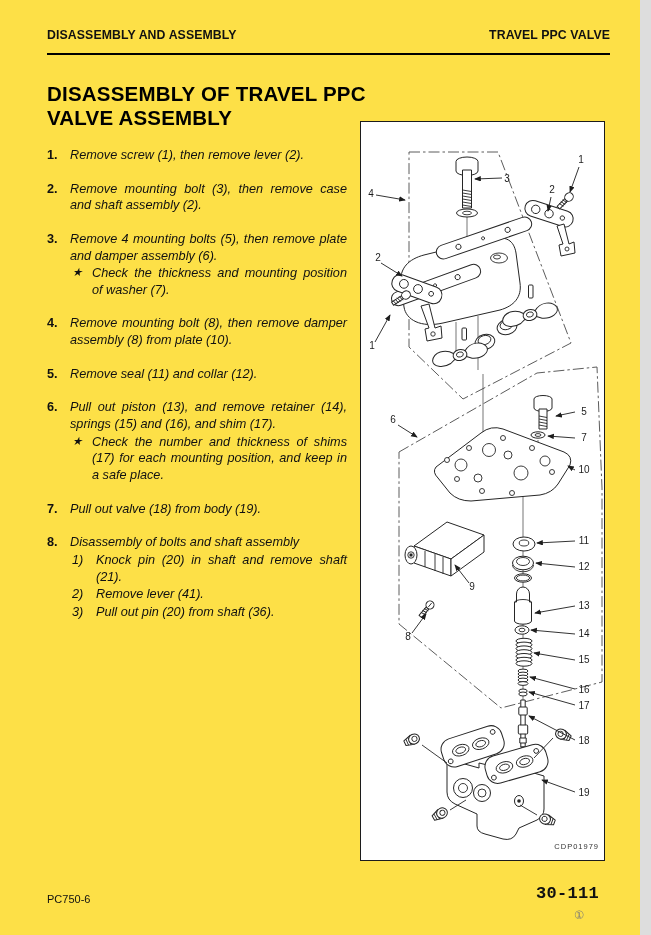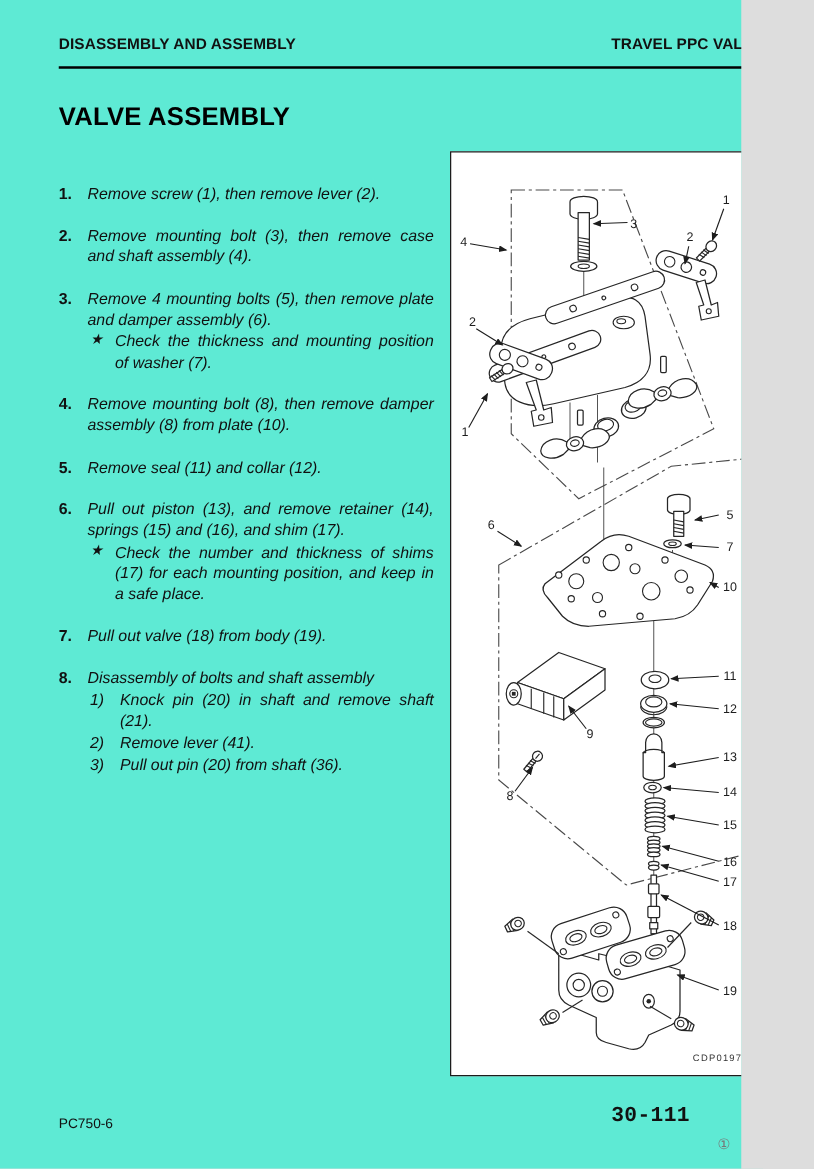--- a/index.html
+++ b/index.html
@@ -1,16 +1,16 @@
 <!DOCTYPE html>
 <html><head>
 <meta charset="utf-8">
 <style>
   html,body{margin:0;padding:0;background:#ddd;}
-  .page{position:relative;width:593px;height:935px;background:#5eead4;
+  .page{position:relative;width:640px;height:935px;background:#fde047;
         font-family:"Liberation Sans",sans-serif;color:#111;overflow:hidden;}
   .hdr{position:absolute;left:47px;top:28px;width:563px;display:flex;
        justify-content:space-between;font-size:12.3px;font-weight:700;letter-spacing:.1px;}
   .rule{position:absolute;left:47px;top:53px;width:563px;height:2.2px;background:#000;}
   .title{position:absolute;left:47px;top:82px;font-size:20.5px;font-weight:700;
          line-height:1.17;letter-spacing:.2px;color:#000;}
   .steps{position:absolute;left:47px;top:147px;width:300px;font-size:12.7px;line-height:1.31;}
   .step{display:flex;margin-bottom:17px;}
   .snum{width:23px;flex:none;font-weight:700;}
   .sbody{flex:1;font-style:italic;}
@@ -43,34 +43,35 @@
 
 <div class="page">
 
   <div class="hdr">
     <span>DISASSEMBLY AND ASSEMBLY</span>
     <span>TRAVEL PPC VALVE</span>
   </div>
   <div class="rule"></div>
 
   <div class="title">
+    <div>DISASSEMBLY OF TRAVEL PPC</div>
     <div>VALVE ASSEMBLY</div>
   </div>
 
   <div class="steps" id="steps">
       <div class="step">
         <div class="snum">1.</div>
         <div class="sbody">
           <div class="stext">Remove screw (1), then remove lever (2).</div>
         </div>
       </div>
       <div class="step">
         <div class="snum">2.</div>
         <div class="sbody">
-          <div class="stext">Remove mounting bolt (3), then remove case and shaft assembly (4).</div>
+          <div class="stext">Remove mounting bolt (3), then remove case and shaft assembly (2).</div>
         </div>
       </div>
       <div class="step">
         <div class="snum">3.</div>
         <div class="sbody">
           <div class="stext">Remove 4 mounting bolts (5), then remove plate and damper assembly (6).</div>
           <div class="note">
             <span class="star">★</span>
             <span class="ntext">Check the thickness and mounting position of washer (7).</span>
           </div>

